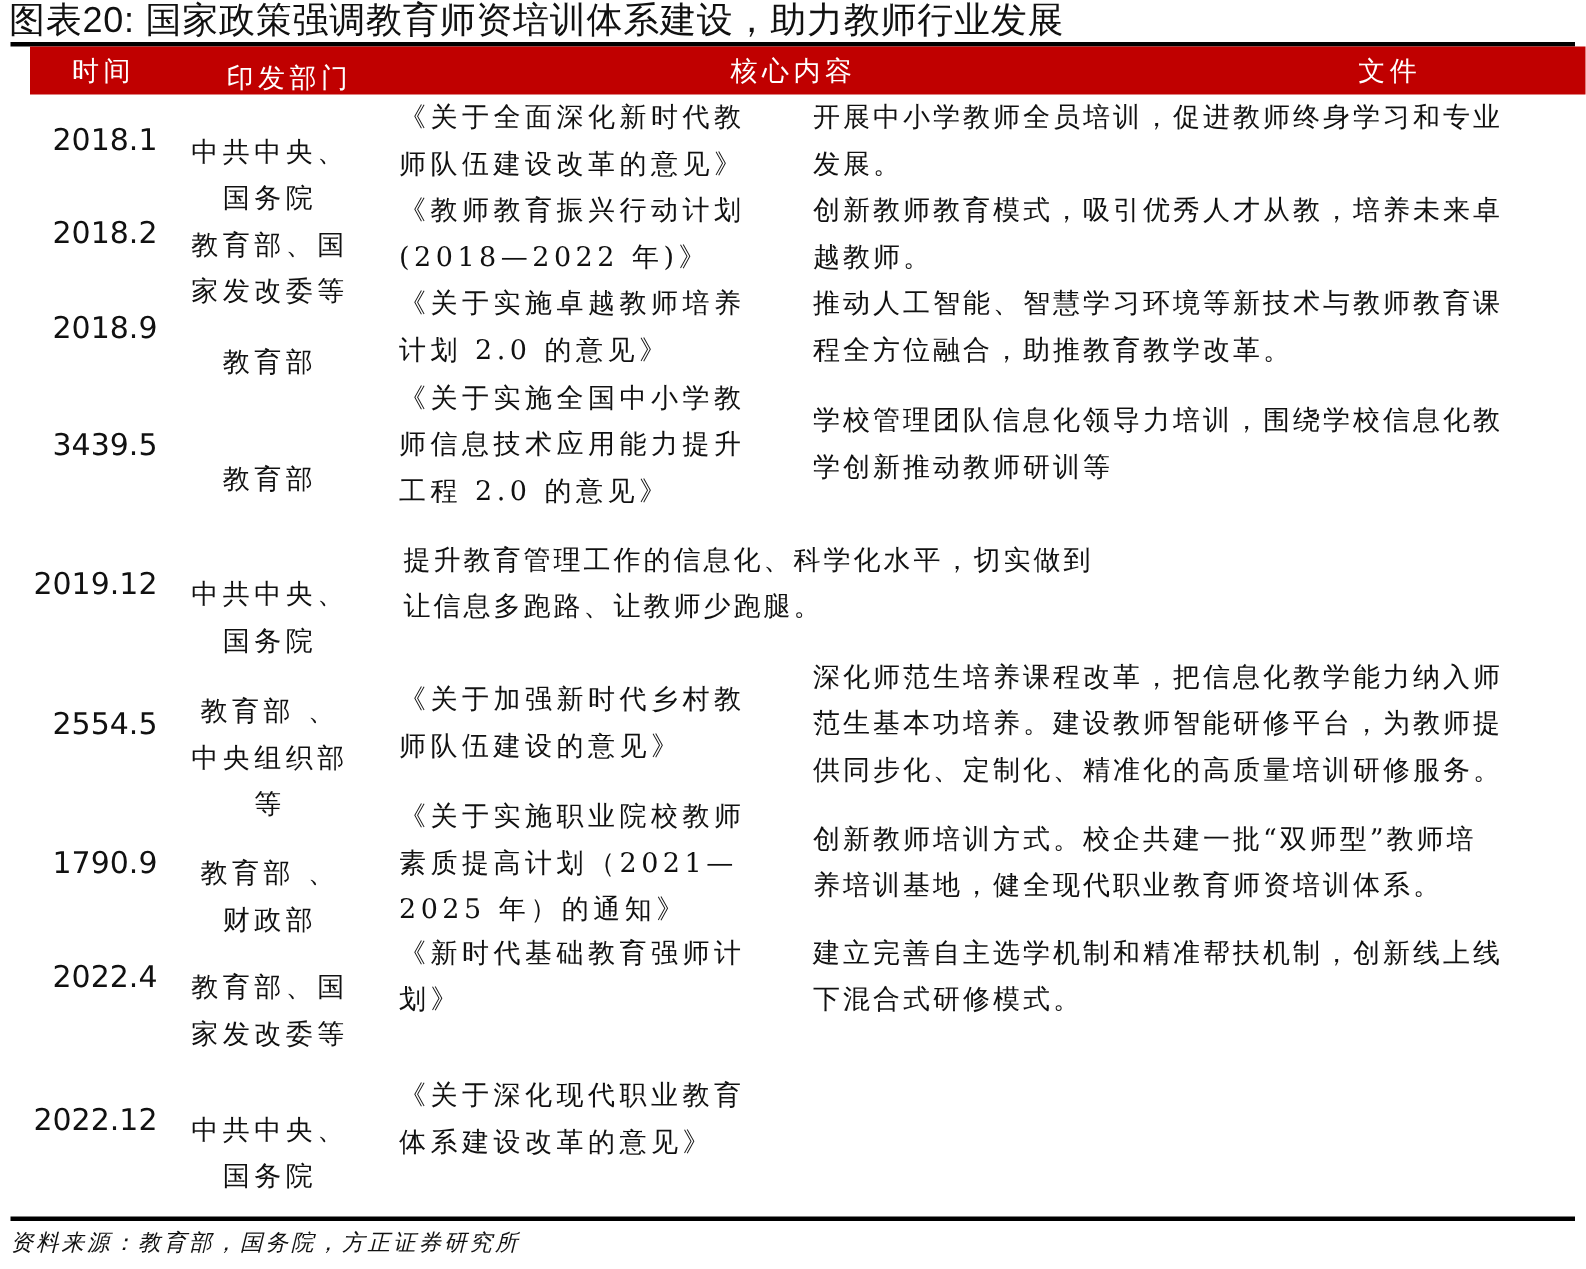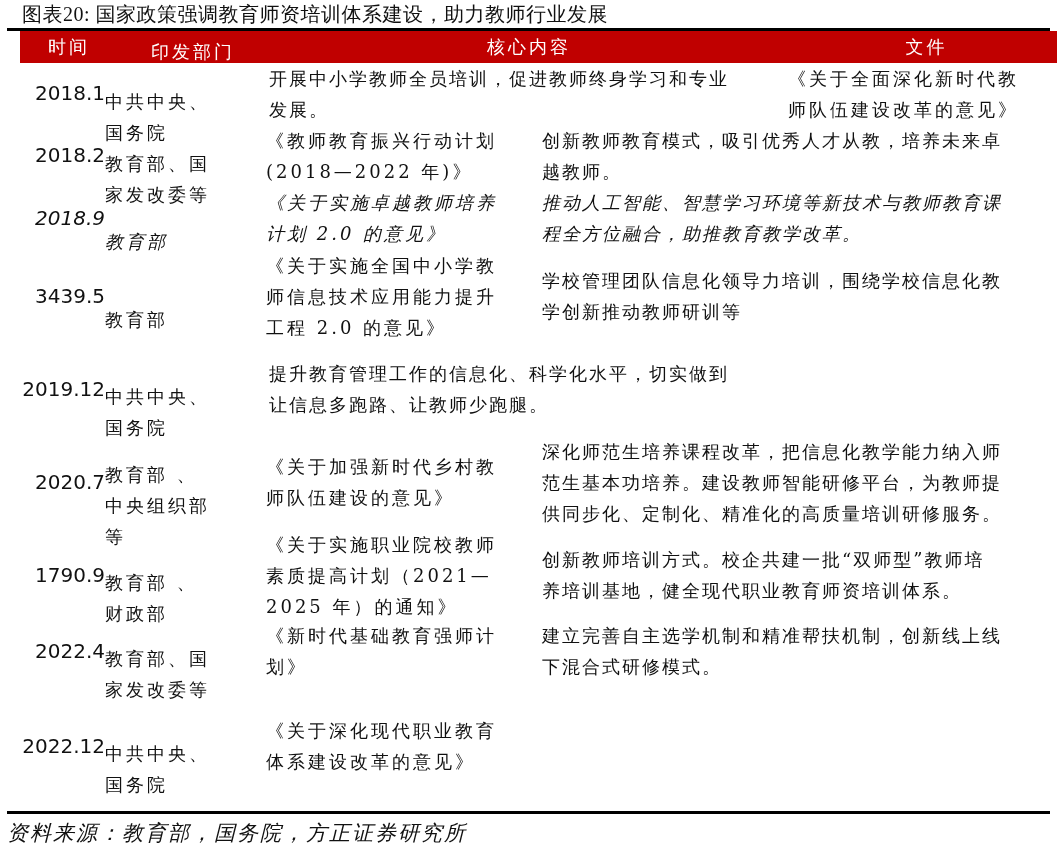--- a/index.html
+++ b/index.html
@@ -1,67 +1,67 @@
 <!DOCTYPE html>
 <html><head>
 <meta charset="utf-8">
 <style>
   html, body { margin: 0; padding: 0; background: #ffffff; }
   body { width: 1057px; height: 846px; position: relative; overflow: hidden;
          font-family: "DejaVu Serif", "Liberation Serif", serif; color: #111; }
-  .title { position: absolute; left: 22px; top: 3px; font-size: 20px; line-height: 22px;
-           font-family: Liberation Serif, serif; color: #111; letter-spacing: 0.5px; }
+  .title { position: absolute; left: 6px; top: 3px; font-size: 24px; line-height: 22px;
+           font-family: Liberation Sans, sans-serif; color: #111; letter-spacing: 0.5px; }
   .rule-top { position: absolute; left: 7px; top: 28px; width: 1043px; height: 3px; background: #000; }
   .header { position: absolute; left: 20px; top: 31px; width: 1043px; height: 32px; background: #c00000;
             display: flex; align-items: center; }
   .header .hc { color: #fff; font-size: 18px; text-align: center; letter-spacing: 3px; }
   .c1 { width: 98px; } .c2 { width: 150px; margin-top: 10px; } .c3 { width: 273px; } .c4 { width: 522px; }
   .tbl { position: absolute; left: 7px; top: 63px; width: 1043px; }
   .row { display: flex; align-items: center; }
   .cell { font-size: 18px; line-height: 31px; }
   .cell.date { width: 98px; text-align: right; font-family: "DejaVu Sans", "Liberation Sans", sans-serif; font-size: 20px; }
-  .cell.dept { width: 150px; text-align: left; letter-spacing: 3px; white-space: pre-line; margin-top: 46px; }
+  .cell.dept { width: 150px; text-align: center; letter-spacing: 3px; white-space: pre-line; margin-top: 46px; }
   .cell.doc { width: 262px; padding-left: 11px; letter-spacing: 3px; white-space: pre-line; }
   .cell.content { width: 508px; padding-left: 14px; letter-spacing: 2px; white-space: pre-line; }
   .rule-bottom { position: absolute; left: 7px; top: 811px; width: 1043px; height: 3px; background: #000; }
-  .source { position: absolute; left: 7px; top: 819px; font-size: 21px; font-style: italic; letter-spacing: 2px; color: #111; }
+  .source { position: absolute; left: 7px; top: 819px; font-size: 15px; font-style: italic; letter-spacing: 2px; color: #111; }
 </style>
 </head>
 <body>
 
 <div class="title">图表20: 国家政策强调教育师资培训体系建设，助力教师行业发展</div>
 <div class="rule-top"></div>
 
 <div class="header">
   <div class="hc c1">时间</div>
   <div class="hc c2">印发部门</div>
   <div class="hc c4">核心内容</div>
   <div class="hc c3">文件</div>
 </div>
 
 <div class="tbl" id="tbl">
     <div class="row" style="height: 61px;">
       <div class="cell date">2018.1</div>
       <div class="cell dept">中共中央、
 国务院</div>
+      <div class="cell doc">《关于全面深化新时代教
+师队伍建设改革的意见》</div>
       <div class="cell content">开展中小学教师全员培训，促进教师终身学习和专业
 发展。</div>
-      <div class="cell doc">《关于全面深化新时代教
-师队伍建设改革的意见》</div>
     </div>
     <div class="row" style="height: 63px;">
       <div class="cell date">2018.2</div>
       <div class="cell dept">教育部、国
 家发改委等</div>
       <div class="cell doc">《教师教育振兴行动计划
 (2018—2022 年)》</div>
       <div class="cell content">创新教师教育模式，吸引优秀人才从教，培养未来卓
 越教师。</div>
     </div>
-    <div class="row" style="height: 62px; font-style: italic;">
+    <div class="row" style="height: 62px;">
       <div class="cell date">2018.9</div>
       <div class="cell dept">教育部</div>
       <div class="cell doc">《关于实施卓越教师培养
 计划 2.0 的意见》</div>
       <div class="cell content">推动人工智能、智慧学习环境等新技术与教师教育课
 程全方位融合，助推教育教学改革。</div>
     </div>
     <div class="row" style="height: 94px;">
       <div class="cell date">3439.5</div>
       <div class="cell dept">教育部</div>
@@ -72,21 +72,21 @@
 学创新推动教师研训等</div>
     </div>
     <div class="row" style="height: 92px;">
       <div class="cell date">2019.12</div>
       <div class="cell dept">中共中央、
 国务院</div>
       <div class="cell content">提升教育管理工作的信息化、科学化水平，切实做到
 让信息多跑路、让教师少跑腿。</div>
     </div>
     <div class="row" style="height: 94px;">
-      <div class="cell date">2020.7</div>
+      <div class="cell date">2554.5</div>
       <div class="cell dept">教育部 、
 中央组织部
 等</div>
       <div class="cell doc">《关于加强新时代乡村教
 师队伍建设的意见》</div>
       <div class="cell content">深化师范生培养课程改革，把信息化教学能力纳入师
 范生基本功培养。建设教师智能研修平台，为教师提
 供同步化、定制化、精准化的高质量培训研修服务。</div>
     </div>
     <div class="row" style="height: 92px;">

